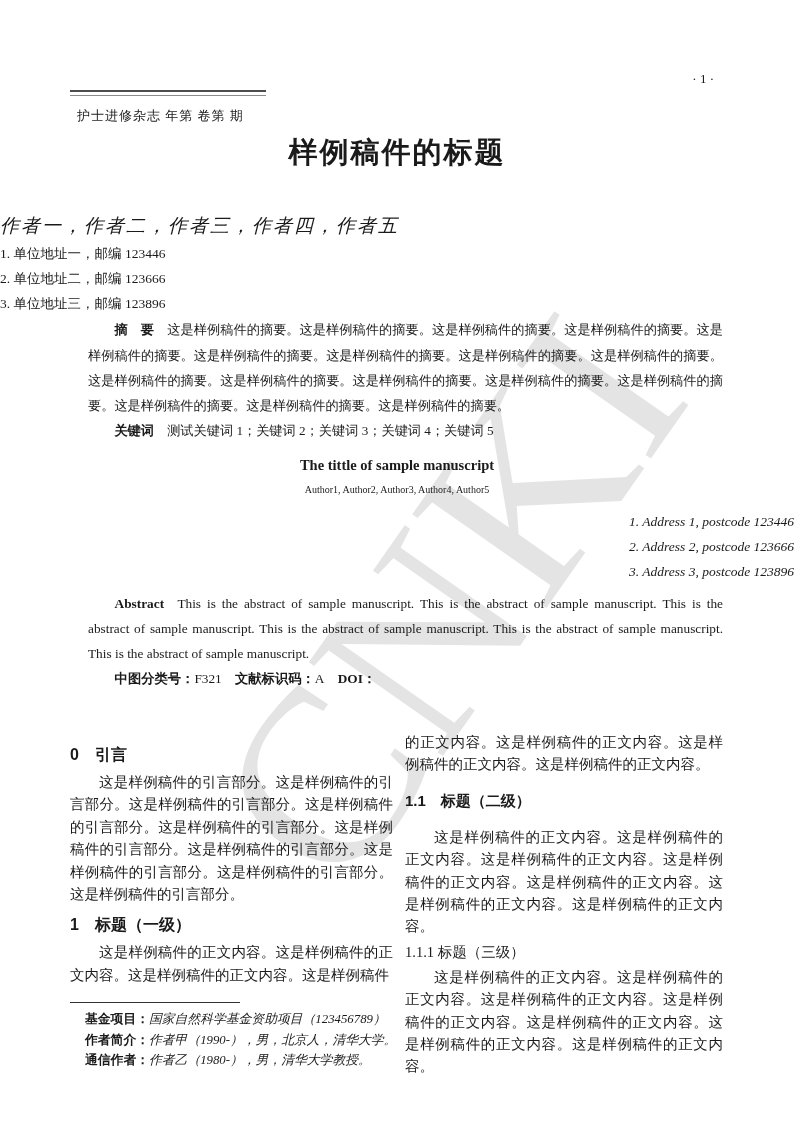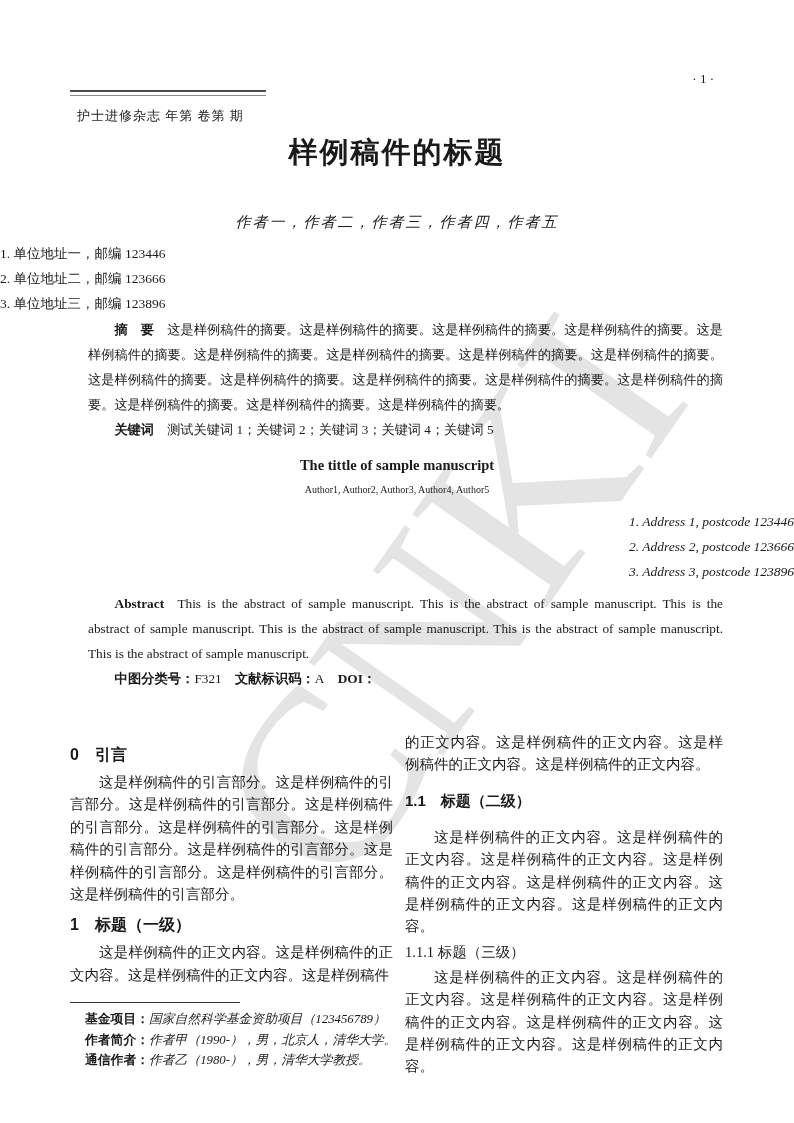--- a/index.html
+++ b/index.html
@@ -28,26 +28,26 @@
   }
   .content{position:relative;z-index:1;}
   
   .hdr-journal{left:77px;top:71px;font-size:13px;letter-spacing:1px;color:#222;margin-top:36px;}
   .hdr-page{right:80px;top:71px;font-size:13px;}
   .hdr-rule{left:70px;top:90px;width:196px;height:3px;border-top:2px solid #4d4d4d;border-bottom:1px solid #8a8a8a;}
   
   .title-zh{left:0;top:133px;width:794px;text-align:center;
     font-family:"Liberation Sans","DejaVu Sans",sans-serif;
     font-weight:bold;font-size:29px;letter-spacing:2px;}
-  .authors-zh{left:0;top:213px;width:794px;text-align:center;
-    font-size:15px;font-style:italic;letter-spacing:2px;}
+  .authors-zh{left:0;top:213px;width:794px;text-align:left;
+    font-size:19px;font-style:italic;letter-spacing:2px;}
   .affil-zh{left:0;top:241px;width:794px;text-align:left;font-size:13.5px;line-height:25px;}
   .front-abs-zh{left:88px;top:317px;width:635px;font-size:13.2px;line-height:25px;text-align:justify;}
   .front-abs-zh p{margin:0;text-indent:2em;}
-  .lbl-hei{font-family:Liberation Sans, sans-serif;font-weight:bold;font-style:normal;}
+  .lbl-hei{font-family:Liberation Mono, monospace;font-weight:bold;font-style:normal;}
   .gap-r{margin-right:1em;}
   
   .title-en{left:0;top:457px;width:794px;text-align:center;font-weight:bold;font-size:14.5px;}
   .authors-en{left:0;top:484px;width:794px;text-align:center;font-size:10px;}
   .affil-en{left:0;top:509px;width:794px;text-align:right;font-size:13.5px;line-height:25px;font-style:italic;}
   .front-abs-en{left:88px;top:591px;width:635px;font-size:13.3px;line-height:25px;text-align:justify;}
   .front-abs-en p{margin:0;text-indent:2em;}
   .bold-serif{font-weight:bold;}
   
   .col{font-size:14.5px;line-height:22.4px;text-align:justify;}

